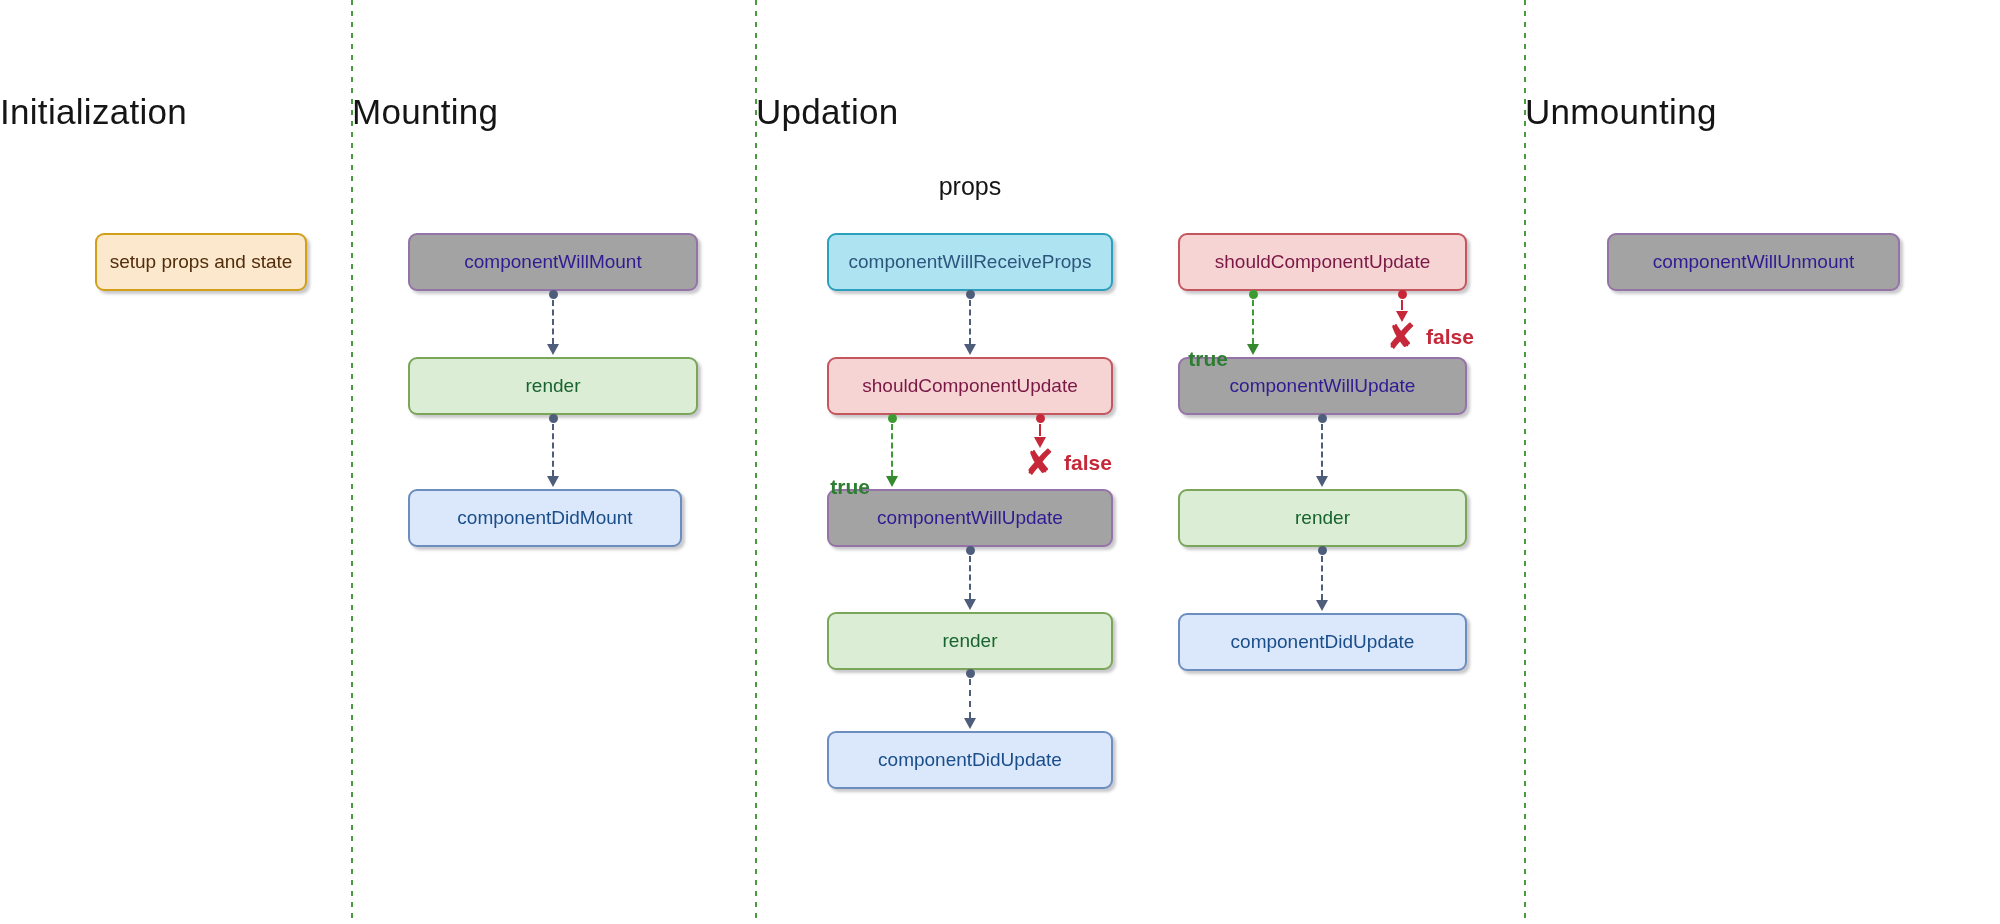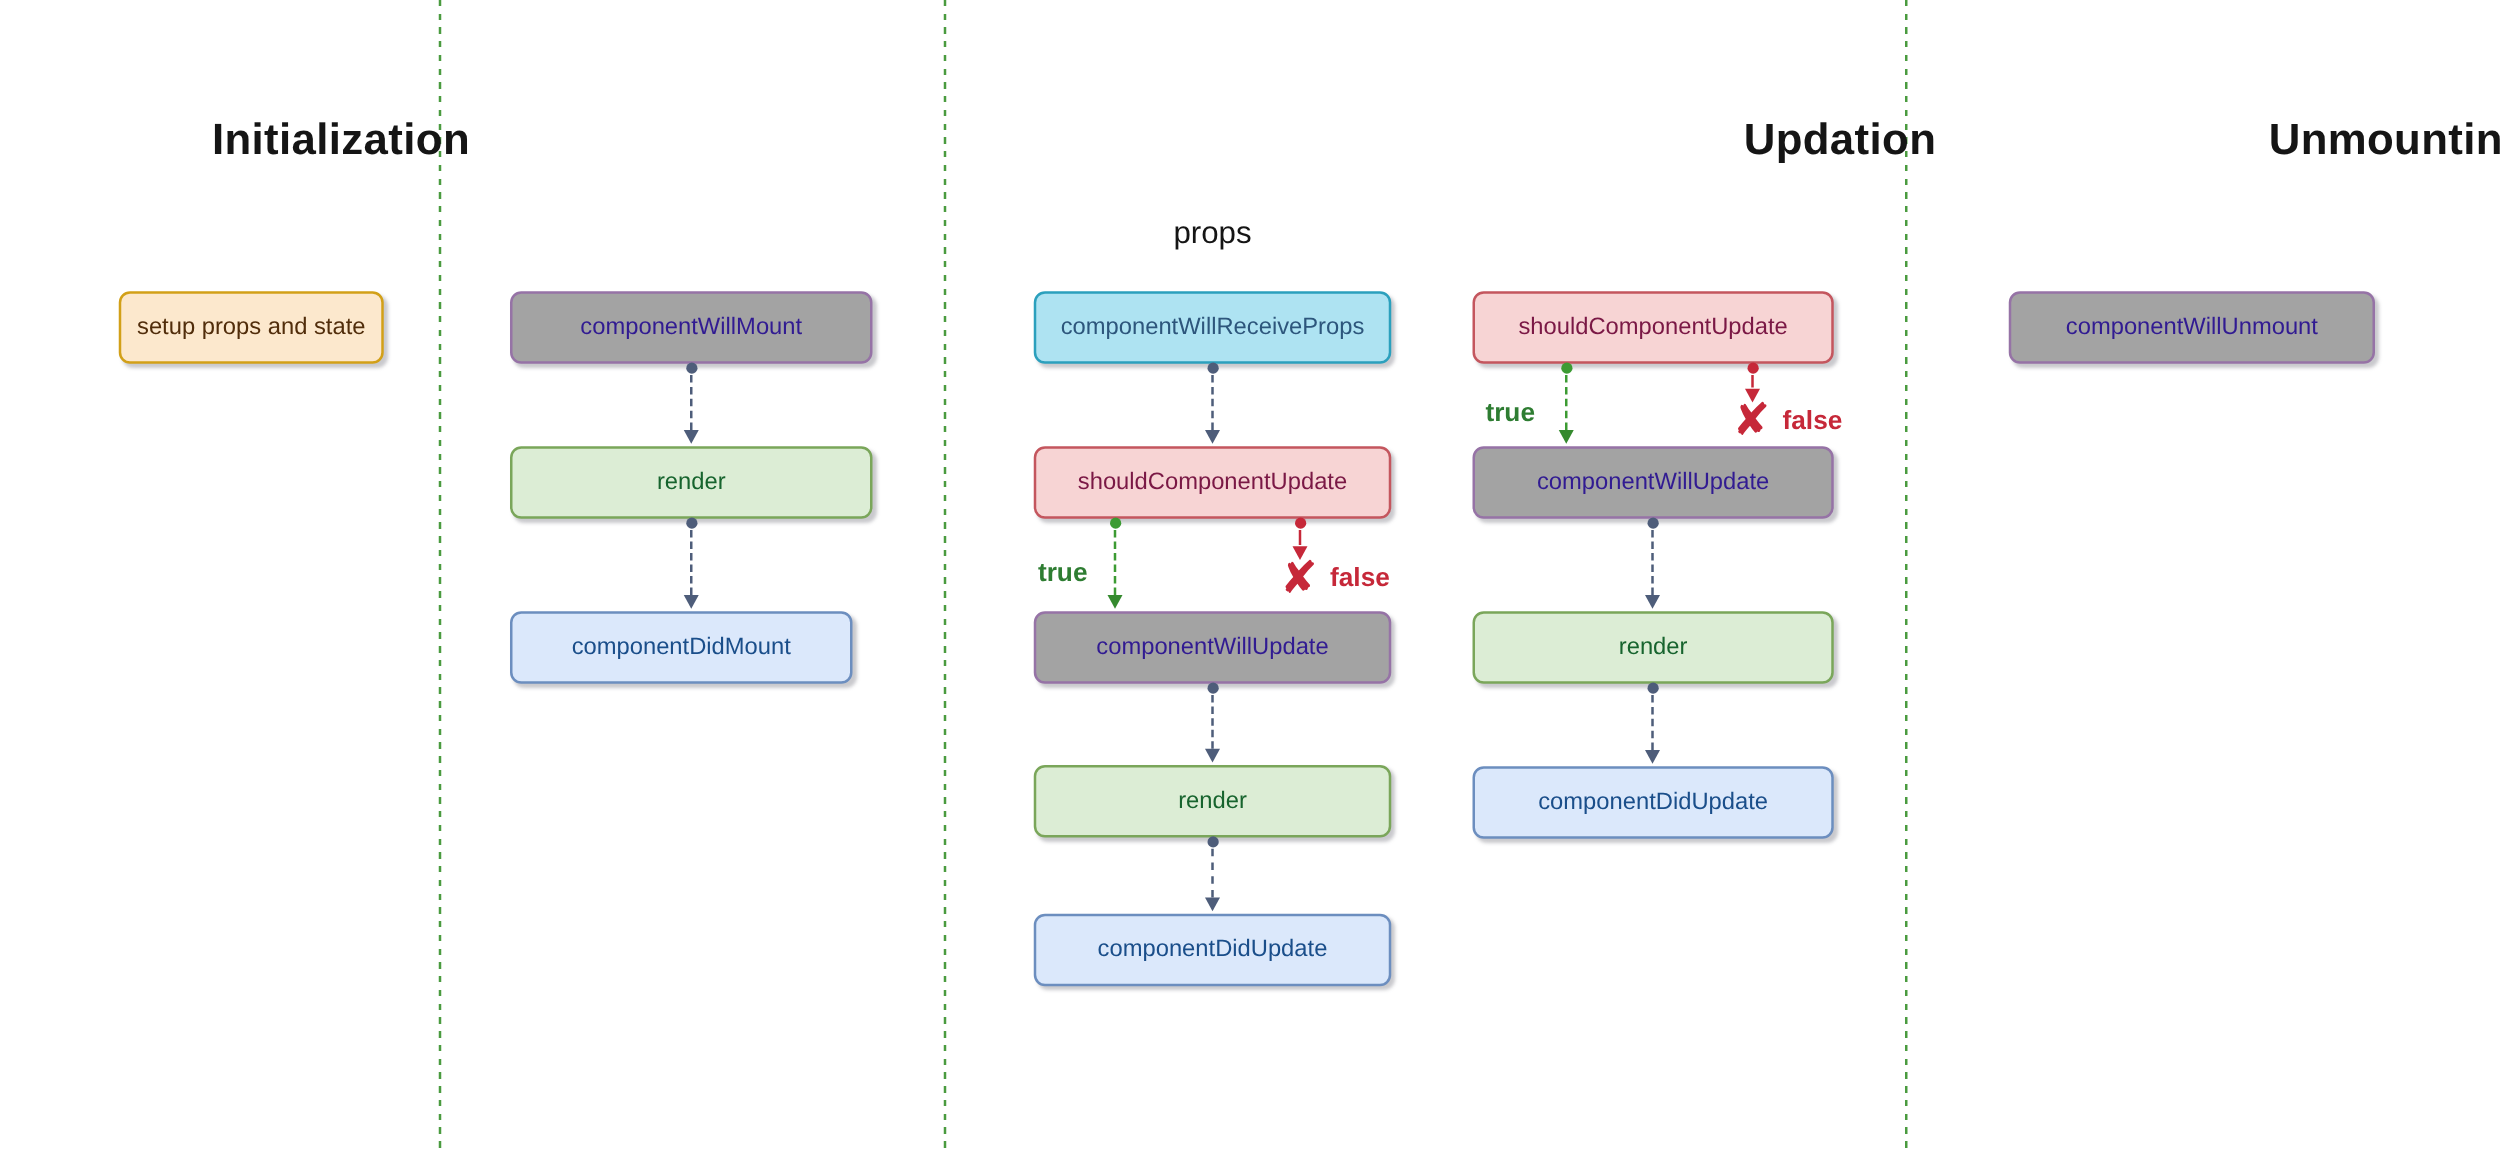--- a/index.html
+++ b/index.html
@@ -18,26 +18,25 @@
     top: 0;
     width: 2px;
     height: 924px;
     background: repeating-linear-gradient(to bottom, #4a9b3f 0 5px, transparent 5px 11px);
   }
 
   
   .section-title {
     position: absolute;
     top: 92px;
-    text-align: right;
+    text-align: left;
     font-size: 35px;
-    font-weight: 700;
+    font-weight: 400;
     color: #151515;
     letter-spacing: 0.3px;
-    padding-left: 24px;
   }
   .col-header {
     position: absolute;
     top: 172px;
     text-align: center;
     font-size: 25px;
     font-weight: 400;
     color: #151515;
   }
 
@@ -88,21 +87,21 @@
   .vline.r { border-left-color: #c62839; }
   .ahead.r { border-top-color: #c62839; }
 
   .branch-label {
     position: absolute;
     font-size: 21px;
     font-weight: 600;
     height: 26px;
     line-height: 26px;
   }
-  .branch-label.true-l  { color: #2e7d32; text-align: right; width: 74px; }
+  .branch-label.true-l  { color: #2e7d32; text-align: right; width: 74px; margin-top: 28px; }
   .branch-label.false-l { color: #c62839; text-align: left; }
 
   .x-mark {
     position: absolute;
     width: 44px;
     height: 40px;
     line-height: 40px;
     text-align: center;
     font-family: "DejaVu Sans", sans-serif;
     font-size: 36px;
@@ -116,20 +115,21 @@
 
 <div class="canvas">
 
   
   <div class="divider" style="left:351px"></div>
   <div class="divider" style="left:755px"></div>
   <div class="divider" style="left:1524px"></div>
 
   
   <div class="section-title" style="left:0;width:352px">Initialization</div>
+  <div class="section-title" style="left:352px;width:404px">Mounting</div>
   <div class="section-title" style="left:756px;width:769px">Updation</div>
   <div class="section-title" style="left:1525px;width:475px">Unmounting</div>
 
   
   <div class="col-header" style="left:827px;width:286px">props</div>
 
   
   <div class="node orange" style="left:95px;top:233px;width:212px">setup props and state</div>
 
   

